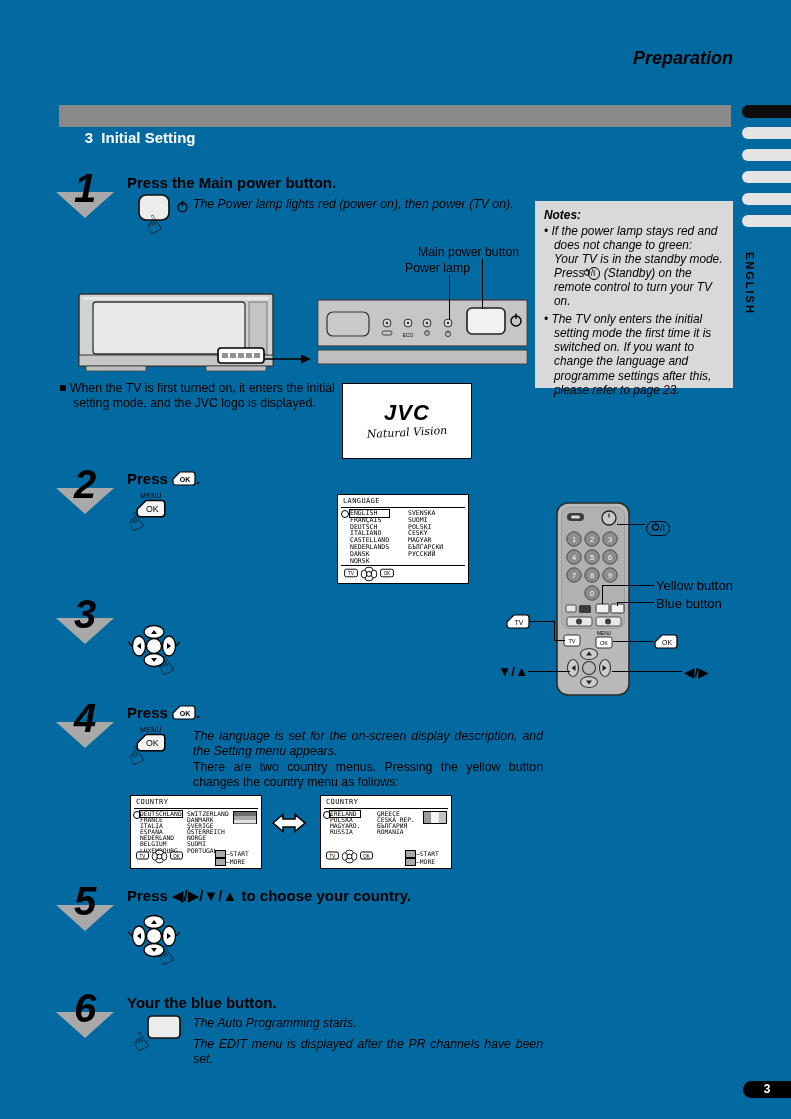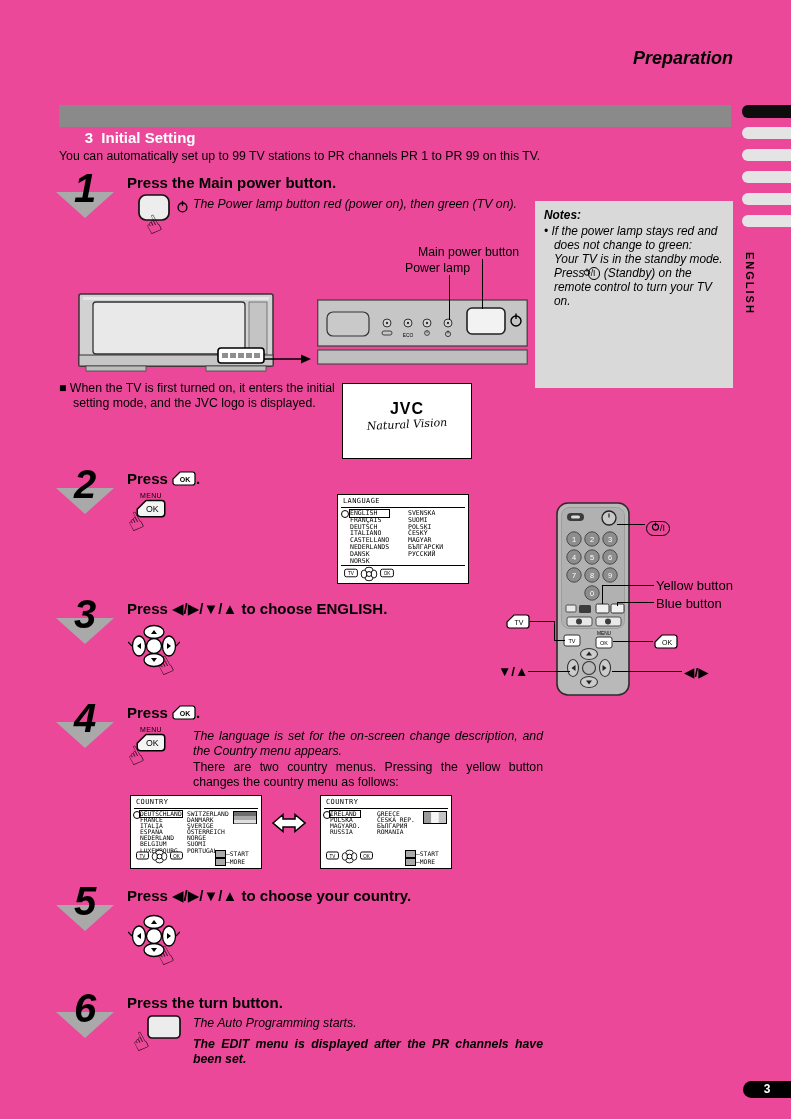--- a/index.html
+++ b/index.html
@@ -1,16 +1,16 @@
 <!DOCTYPE html>
 <html><head>
 <meta charset="utf-8">
 <style>
   html,body{margin:0;padding:0;background:#fff;}
-  .page{position:relative;width:791px;height:1119px;background:#ec4899;overflow:hidden;
+  .page{position:relative;width:791px;height:1119px;background:#0369a1;overflow:hidden;
         font-family:"Liberation Sans","DejaVu Sans",sans-serif;color:#000;}
   .abs{position:absolute;}
   .ln{position:absolute;background:#000;}
   .hdr{font-size:18px;font-weight:bold;font-style:italic;}
   .secbar{background:#8a8a8a;color:#fff;font-weight:bold;font-size:15px;line-height:22px;
           padding-left:9px;white-space:pre;}
   .tab{position:absolute;left:742px;width:49px;height:12px;border-radius:6px 0 0 6px;background:#e4e4e4;}
   .tab.black{background:#0d0d0d;height:13px;}
   .vertical{writing-mode:vertical-rl;font-size:11px;font-weight:bold;letter-spacing:2px;}
   .body-txt{font-size:12.3px;line-height:1.25;}
@@ -28,21 +28,21 @@
            font-size:7px;letter-spacing:.4px;}
   .rule{position:absolute;height:1px;background:#000;}
   .mcol{position:absolute;font-family:"DejaVu Sans Mono",monospace;white-space:nowrap;}
   .mcol span{display:block;}
   .selbox{outline:1px solid #000;}
   .circ{position:absolute;width:6px;height:6px;border:1.1px solid #000;border-radius:50%;}
   .kbox{display:inline-block;width:9px;height:6px;background:#aaa;border:.8px solid #000;vertical-align:middle;}
   .hand{position:absolute;font-family:"DejaVu Sans",sans-serif;transform:rotate(-28deg);}
   .menuok-lbl{font-size:7px;text-align:center;letter-spacing:.3px;}
   .jvcbox{border:1.6px solid #000;background:#fff;text-align:center;}
-  .jvclogo{font-weight:bold;font-size:16px;letter-spacing:1px;margin-top:16px;}
+  .jvclogo{font-weight:bold;font-size:22px;letter-spacing:1px;margin-top:16px;font-style:italic;}
   .jvcsig{font-family:"DejaVu Serif",serif;font-style:italic;font-size:11px;transform:rotate(-3deg);}
   .callout{font-size:13px;}
   .pagenum{position:absolute;left:743px;top:1081px;width:48px;height:17px;background:#000;color:#fff;
            border-radius:9px 0 0 9px;text-align:center;font-weight:bold;font-size:12px;line-height:17px;}
   svg text{font-family:"Liberation Sans","DejaVu Sans",sans-serif;}
   .mono-t{font-family:"DejaVu Sans Mono",monospace;}
 </style>
 </head>
 <body>
 
@@ -55,48 +55,48 @@
   </div>
 
   <div class="tab black" style="top:105px;"></div>
   <div class="tab" style="top:127px;"></div>
   <div class="tab" style="top:149px;"></div>
   <div class="tab" style="top:171px;"></div>
   <div class="tab" style="top:193px;"></div>
   <div class="tab" style="top:215px;"></div>
   <div class="abs vertical" style="left:744px;top:252px;">ENGLISH</div>
 
-  <div class="abs body-txt" style="left:59px;top:149px;width:640px;">You can automatically set up to 99 TV stations to PR channels PR 1 to PR 99 on this TV.</div>
 
   <div class="abs" style="left:56px;top:168px;width:64px;height:52px;">
     <div class="tri" style="left:0;top:24px;width:58px;height:26px;"></div>
     <div class="abs step-num" style="left:18px;top:0;">1</div>
   </div>
   <div class="abs step-title" style="left:127px;top:174px;">Press the Main power button.</div>
 
   <svg class="abs" style="left:137px;top:193px;" width="36" height="30">
     <rect x="2" y="2" width="30" height="25" rx="7" fill="#ededed" stroke="#111" stroke-width="1.7"></rect>
   </svg>
   <svg class="abs" style="left:176px;top:200px;" width="13" height="13" viewBox="0 0 13 13">
     <circle cx="6.5" cy="7.4" r="4.4" fill="none" stroke="#000" stroke-width="1.3"></circle>
     <line x1="6.5" y1="0.8" x2="6.5" y2="5.8" stroke="#000" stroke-width="1.3"></line>
   </svg>
   <span class="hand" style="left:146px;top:211px;font-size:24px;">☝</span>
-  <div class="abs body-txt italic" style="left:193px;top:197px;width:335px;">The Power lamp button red (power on), then green (TV on).</div>
+  <div class="abs body-txt italic" style="left:193px;top:197px;width:335px;">The Power lamp lights red (power on), then power (TV on).</div>
 
   <div class="abs notes" style="left:535px;top:187px;width:180px;height:175px;margin-top:14px;">
     <div class="nt">Notes:</div>
     <p>•&nbsp;<span>If the power lamp stays red and does not change to green:</span><br>
       <span>Your TV is in the standby mode.</span><br>
       <span>Press</span>
       <span class="pill"><svg width="8" height="8" viewBox="0 0 13 13">
             <circle cx="6.5" cy="7.4" r="4.4" fill="none" stroke="#000" stroke-width="1.6"></circle>
             <line x1="6.5" y1="0.8" x2="6.5" y2="5.8" stroke="#000" stroke-width="1.6"></line>
           </svg><span>/I</span></span>
       <span>(Standby) on the remote control to turn your TV on.</span></p>
+    <p>•&nbsp;<span>The TV only enters the initial setting mode the first time it is switched on. If you want to change the language and programme settings after this, please refer to page 23.</span></p>
   </div>
 
   <svg class="abs" style="left:78px;top:293px;" width="200" height="84">
     <rect x="1" y="1" width="194" height="72" rx="2" fill="#d2d2d2" stroke="#333" stroke-width="1.5"></rect>
     <rect x="5" y="4" width="186" height="3" fill="#e6e6e6" stroke="none"></rect>
     <rect x="15" y="9" width="152" height="52" rx="3" fill="#e9e9e9" stroke="#333" stroke-width="1.3"></rect>
     <rect x="171" y="9" width="18" height="52" fill="#c4c4c4" stroke="#555" stroke-width="0.7"></rect>
     <rect x="1" y="62" width="194" height="11" fill="#c6c6c6" stroke="#333" stroke-width="1"></rect>
     <rect x="8" y="73" width="60" height="5" fill="#bdbdbd" stroke="#444" stroke-width="0.8"></rect>
     <rect x="128" y="73" width="60" height="5" fill="#bdbdbd" stroke="#444" stroke-width="0.8"></rect>
@@ -293,21 +293,20 @@
 
   <div class="abs callout" style="left:498px;top:664px;font-weight:bold;font-size:13.5px;">▼/▲</div>
   <div class="ln" style="left:528px;top:671px;width:42px;height:1.3px;"></div>
   <div class="abs callout" style="left:684px;top:664px;font-weight:bold;font-size:13.5px;">◀/▶</div>
   <div class="ln" style="left:612px;top:671px;width:70px;height:1.3px;"></div>
 
   <div class="abs" style="left:56px;top:594px;width:64px;height:52px;">
     <div class="tri" style="left:0;top:24px;width:58px;height:26px;"></div>
     <div class="abs step-num" style="left:18px;top:0;">3</div>
   </div>
-  <div class="abs step-title" style="left:127px;top:600px;">Press ◀/▶/▼/▲ to choose ENGLISH.</div>
   <svg class="abs" style="left:128px;top:622px;" width="52" height="48" viewBox="0 0 52 48">
     <ellipse cx="26" cy="10" rx="10" ry="6.5" fill="#fff" stroke="#000" stroke-width="1.3"></ellipse>
     <ellipse cx="26" cy="38" rx="10" ry="6.5" fill="#fff" stroke="#000" stroke-width="1.3"></ellipse>
     <ellipse cx="11" cy="24" rx="6.5" ry="10" fill="#fff" stroke="#000" stroke-width="1.3"></ellipse>
     <ellipse cx="41" cy="24" rx="6.5" ry="10" fill="#fff" stroke="#000" stroke-width="1.3"></ellipse>
     <circle cx="26" cy="24" r="7.5" fill="#fff" stroke="#000" stroke-width="1.3"></circle>
     <polygon points="23,12 29,12 26,8" fill="#000"></polygon>
       <polygon points="23,36 29,36 26,40" fill="#000"></polygon>
     <polygon points="13,21 13,27 9,24" fill="#000"></polygon>
       <polygon points="39,21 39,27 43,24" fill="#000"></polygon>
@@ -329,21 +328,21 @@
   </div>
   <div class="abs" style="left:131px;top:726px;width:40px;">
     <div class="menuok-lbl">MENU</div>
     <svg width="30" height="19" viewBox="0 0 24 15" style="margin-left:5px;">
       <path d="M8,1 H20.5 Q23,1 23,3.5 V11.5 Q23,14 20.5,14 H3.5 Q1,14 1,11.5 V8 Z" fill="#f4f4f4" stroke="#000" stroke-width="1.2"></path>
       <text x="13" y="10.5" font-size="7" text-anchor="middle">OK</text>
     </svg>
   </div>
   <span class="hand" style="left:128px;top:742px;font-size:24px;">☝</span>
   <div class="abs body-txt" style="left:193px;top:729px;width:350px;text-align:justify;">
-    <span class="italic">The language is set for the on-screen change description, and the Country menu appears.</span><br>
+    <span class="italic">The language is set for the on-screen display description, and the Setting menu appears.</span><br>
     <span>There are two country menus. Pressing the yellow button changes the country menu as follows:</span>
   </div>
 
   <div class="scr" style="left:130px;top:795px;width:130px;height:72px;">
     <div class="hd">COUNTRY</div>
     <div class="rule" style="left:3px;right:3px;top:12px;"></div>
     <div class="circ" style="left:2px;top:15px;"></div>
     <div class="mcol" style="left:9px;top:15px;font-size:6.3px;line-height:6.1px;">
       <span class="selbox">DEUTSCHLAND</span>
       <span>FRANCE</span>
@@ -449,23 +448,23 @@
       <polygon points="39,21 39,27 43,24" fill="#000"></polygon>
     <line x1="0" y1="20" x2="4" y2="24" stroke="#000" stroke-width="1.2"></line>
     <line x1="52" y1="20" x2="48" y2="24" stroke="#000" stroke-width="1.2"></line>
   </svg>
   <span class="hand" style="left:158px;top:942px;font-size:24px;">☝</span>
 
   <div class="abs" style="left:56px;top:988px;width:64px;height:52px;">
     <div class="tri" style="left:0;top:24px;width:58px;height:26px;"></div>
     <div class="abs step-num" style="left:18px;top:0;">6</div>
   </div>
-  <div class="abs step-title" style="left:127px;top:994px;">Press the turn button.</div>
+  <div class="abs step-title" style="left:127px;top:994px;">Your the blue button.</div>
   <svg class="abs" style="left:146px;top:1014px;" width="38" height="28">
     <rect x="2" y="2" width="32" height="22" rx="4" fill="#ececec" stroke="#111" stroke-width="1.7"></rect>
   </svg>
   <span class="hand" style="left:133px;top:1028px;font-size:24px;">☝</span>
   <div class="abs body-txt italic" style="left:193px;top:1016px;width:350px;">The Auto Programming starts.</div>
-  <div class="abs body-txt italic" style="left:193px;top:1037px;width:350px;text-align:justify;font-weight:bold;">The EDIT menu is displayed after the PR channels have been set.</div>
+  <div class="abs body-txt italic" style="left:193px;top:1037px;width:350px;text-align:justify;">The EDIT menu is displayed after the PR channels have been set.</div>
 
   <div class="pagenum">3</div>
 
 </div>
 
 </body></html>

